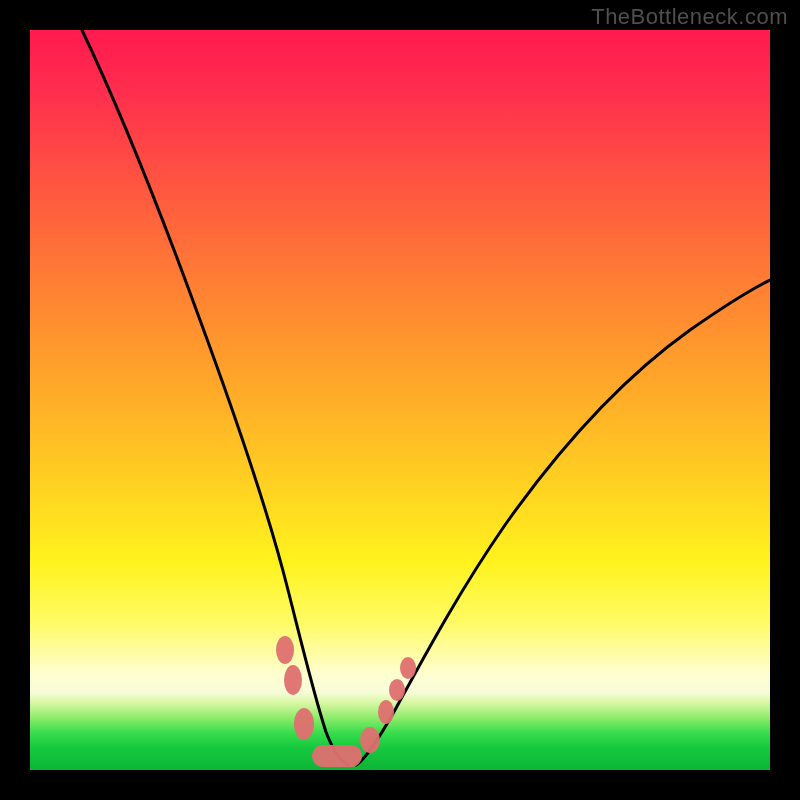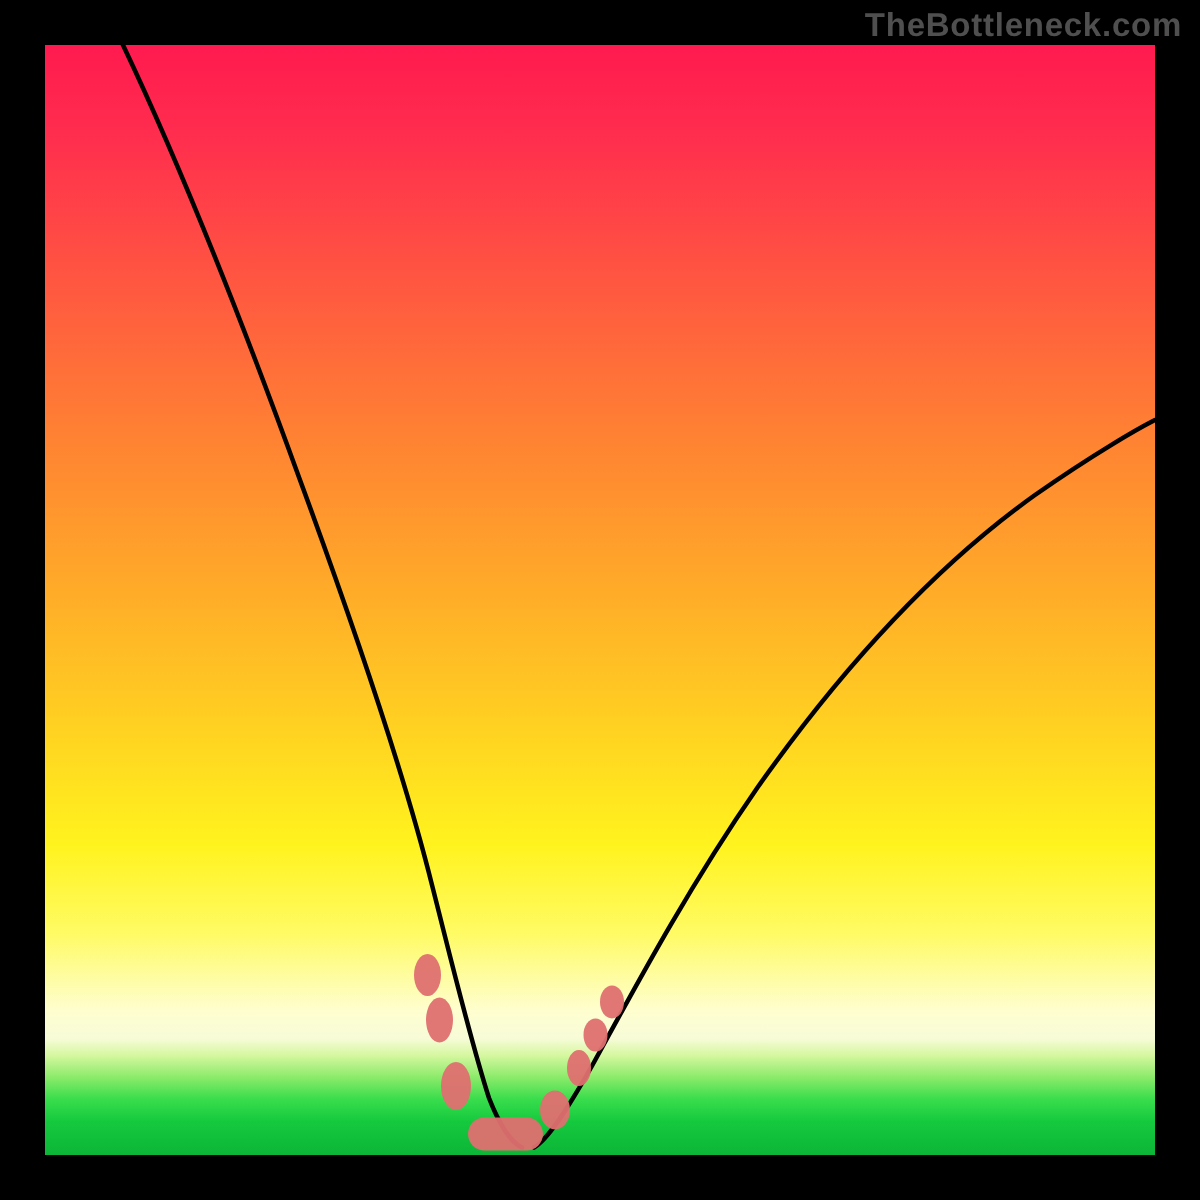--- a/index.html
+++ b/index.html
@@ -16,21 +16,21 @@
     width: 800px;
     height: 800px;
     background: #000000;
   }
   .watermark {
     position: absolute;
     top: 4px;
     right: 12px;
     color: #4f4f4f;
     font-size: 22px;
-    font-weight: 700;
+    font-weight: 400;
     letter-spacing: 0.5px;
     z-index: 10;
   }
   .plot {
     position: absolute;
     left: 30px;
     top: 30px;
     width: 740px;
     height: 740px;
     overflow: hidden;

